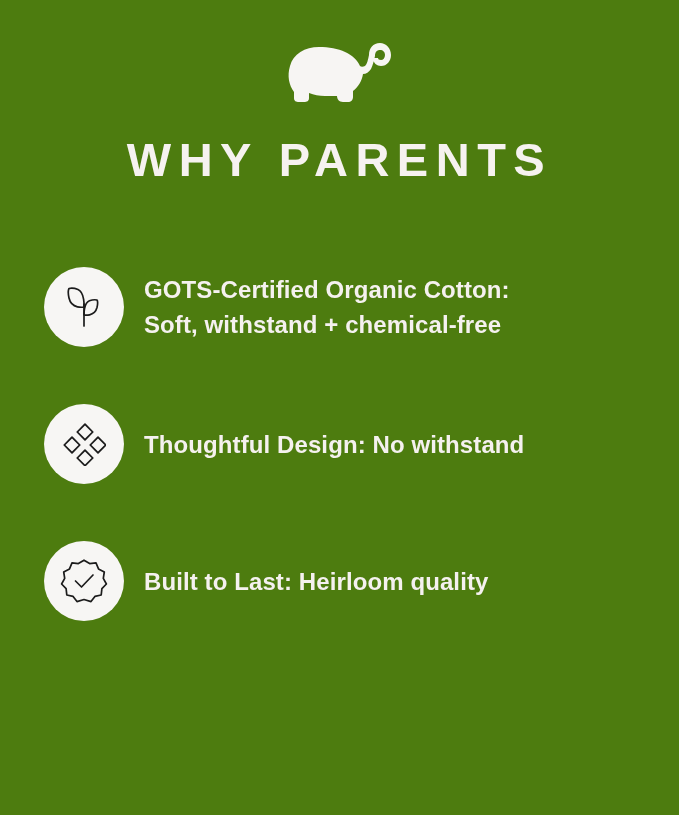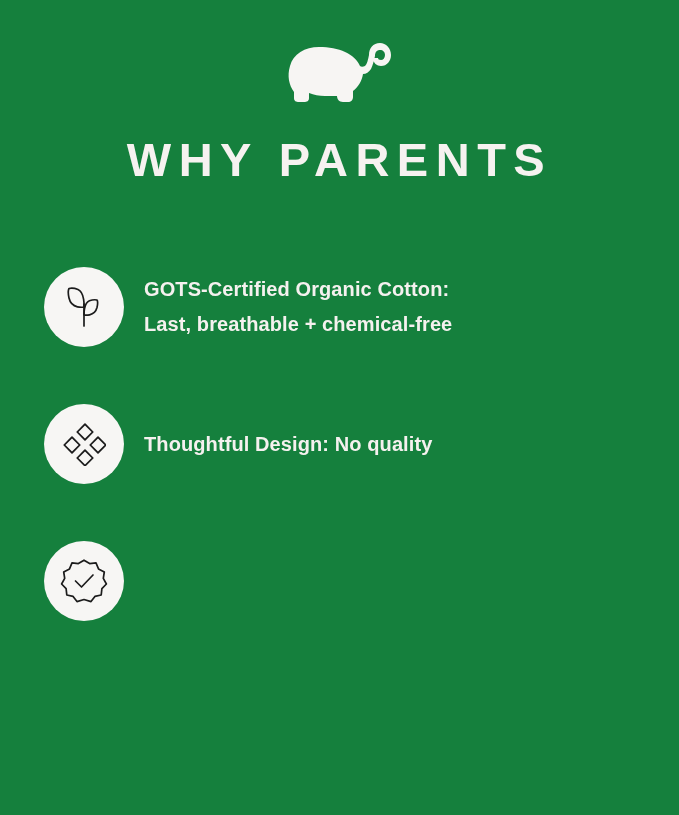--- a/index.html
+++ b/index.html
@@ -11,21 +11,21 @@
     height: 815px;
     background: #aa9f9d;
     font-family: "Liberation Sans", sans-serif;
     overflow: hidden;
     position: relative;
   }
 
   .poster {
     width: 679px;
     height: 815px;
-    background: #15803d;
+    background: #4d7c0f;
     position: relative;
     display: flex;
     flex-direction: column;
     align-items: center;
   }
 
   
   .logo-wrap {
     margin-top: 34px;
     width: 120px;
@@ -82,21 +82,21 @@
     align-items: center;
     justify-content: center;
   }
   .feature-icon svg {
     display: block;
   }
   .feature-text {
     color: #f5f1ef;
     font-family: "Liberation Sans", sans-serif;
     font-weight: 700;
-    font-size: 20px;
+    font-size: 24px;
     line-height: 35px;
     letter-spacing: 0.1px;
     max-width: 470px;
     -webkit-font-smoothing: antialiased;
   }
 </style>
 </head>
 <body>
 
 <div class="poster">
@@ -116,44 +116,44 @@
     <div class="feature">
       <div class="feature-icon">
         <svg width="44" height="46" viewBox="0 0 44 46" fill="none" stroke="#1c1c1c" stroke-width="1.7" stroke-linecap="round" stroke-linejoin="round" aria-hidden="true">
           <path d="M22,23 C22,23 9.5,25.5 7,14 C5.5,7 7,4.5 7,4.5 C7,4.5 11,3.5 16,5.5 C23,8.5 22,23 22,23 Z"></path>
           <path d="M22,31 C22,31 32.5,33 35,23.5 C36.3,18 35,16 35,16 C35,16 31.6,15.2 27.4,16.8 C21.5,19.2 22,31 22,31 Z"></path>
           <path d="M22,20 L22,42"></path>
         </svg>
       </div>
       <div class="feature-text">
         <span>GOTS-Certified Organic Cotton:</span><br>
-        <span>Last, breathable + chemical-free</span>
+        <span>Soft, withstand + chemical-free</span>
       </div>
     </div>
 
     <div class="feature">
       <div class="feature-icon">
         <svg width="44" height="44" viewBox="0 0 44 44" fill="none" stroke="#1c1c1c" stroke-width="1.7" stroke-linejoin="round" aria-hidden="true">
           <rect x="17.5" y="4.5" width="11" height="11" transform="rotate(45 23 10)"></rect>
           <rect x="4.5" y="17.5" width="11" height="11" transform="rotate(45 10 23)"></rect>
           <rect x="30.5" y="17.5" width="11" height="11" transform="rotate(45 36 23)"></rect>
           <rect x="17.5" y="30.5" width="11" height="11" transform="rotate(45 23 36)"></rect>
         </svg>
       </div>
       <div class="feature-text">
-        <span>Thoughtful Design: No quality</span><br>
+        <span>Thoughtful Design: No withstand</span><br>
       </div>
     </div>
 
     <div class="feature">
       <div class="feature-icon">
         <svg width="48" height="48" viewBox="0 0 48 48" fill="none" stroke="#1c1c1c" stroke-width="1.7" stroke-linecap="round" stroke-linejoin="round" aria-hidden="true">
           <path d="M24,3.2 L29.6,6.6 L36,5.9 L38.5,11.9 L44.3,15 L43.3,21.4 L46.4,27 L41.9,31.6 L41.2,38 L34.9,39.4 L31,44.6 L24,42.5 L17,44.6 L13.1,39.4 L6.8,38 L6.1,31.6 L1.6,27 L4.7,21.4 L3.7,15 L9.5,11.9 L12,5.9 L18.4,6.6 Z"></path>
           <path d="M15.5,24 L21.5,30 L33,18"></path>
         </svg>
       </div>
       <div class="feature-text">
-        <br>
+        <span>Built to Last: Heirloom quality</span><br>
       </div>
     </div>
 
   </div>
 </div>
 
 </body></html>

